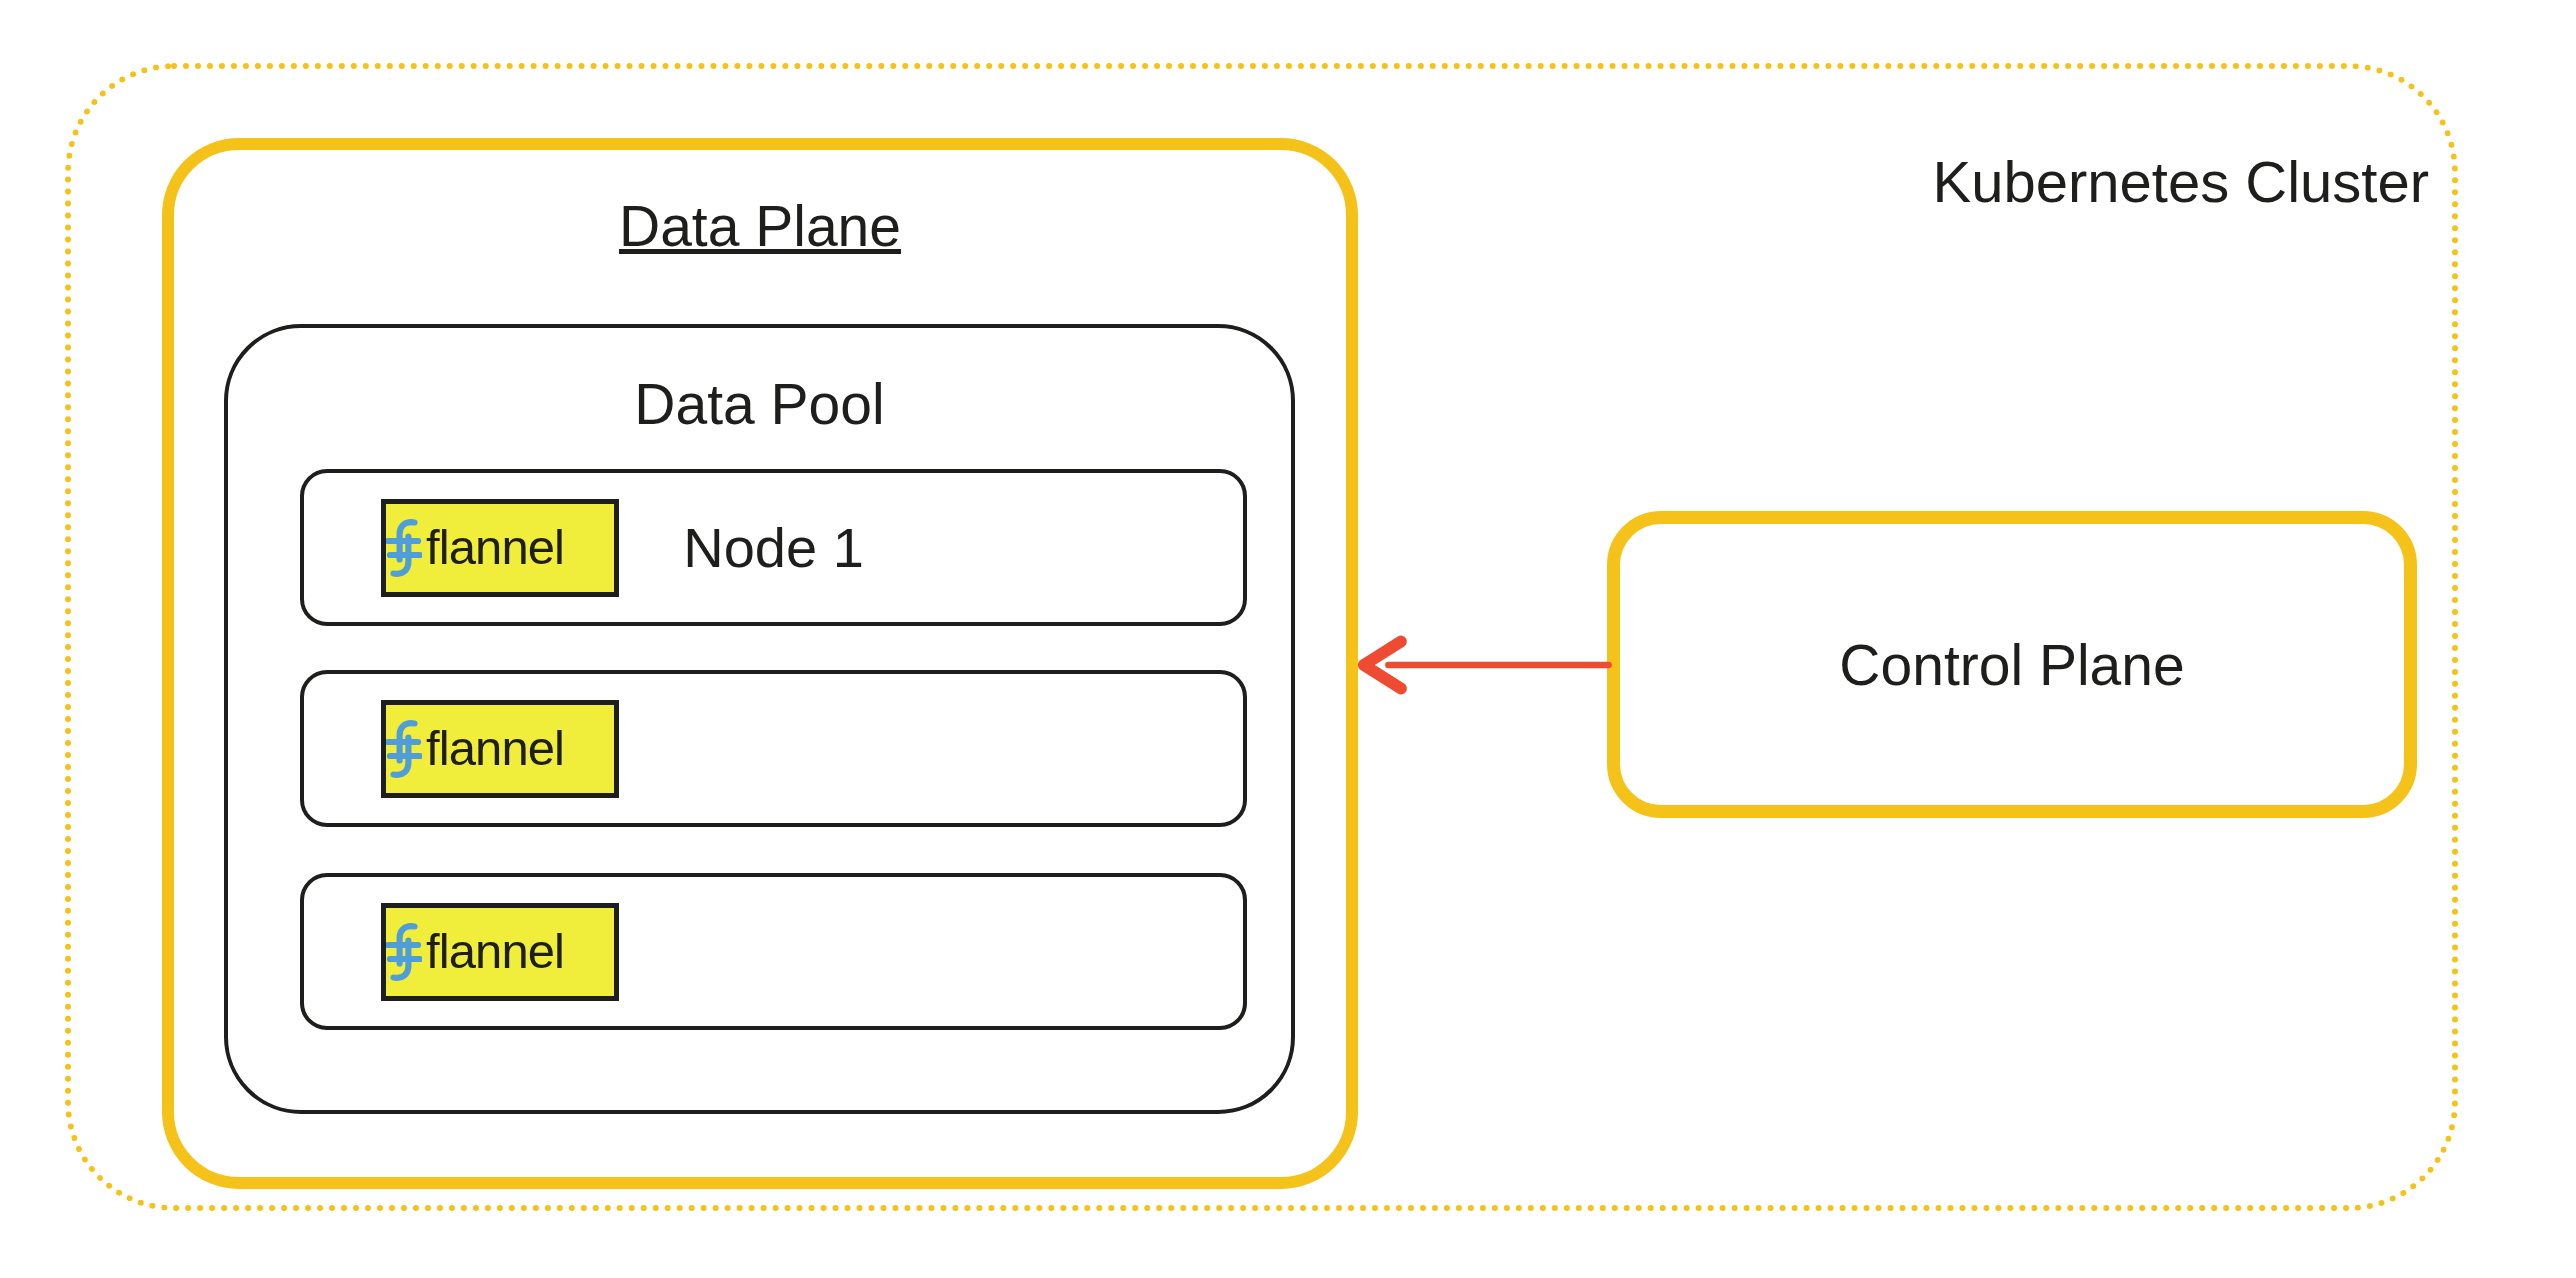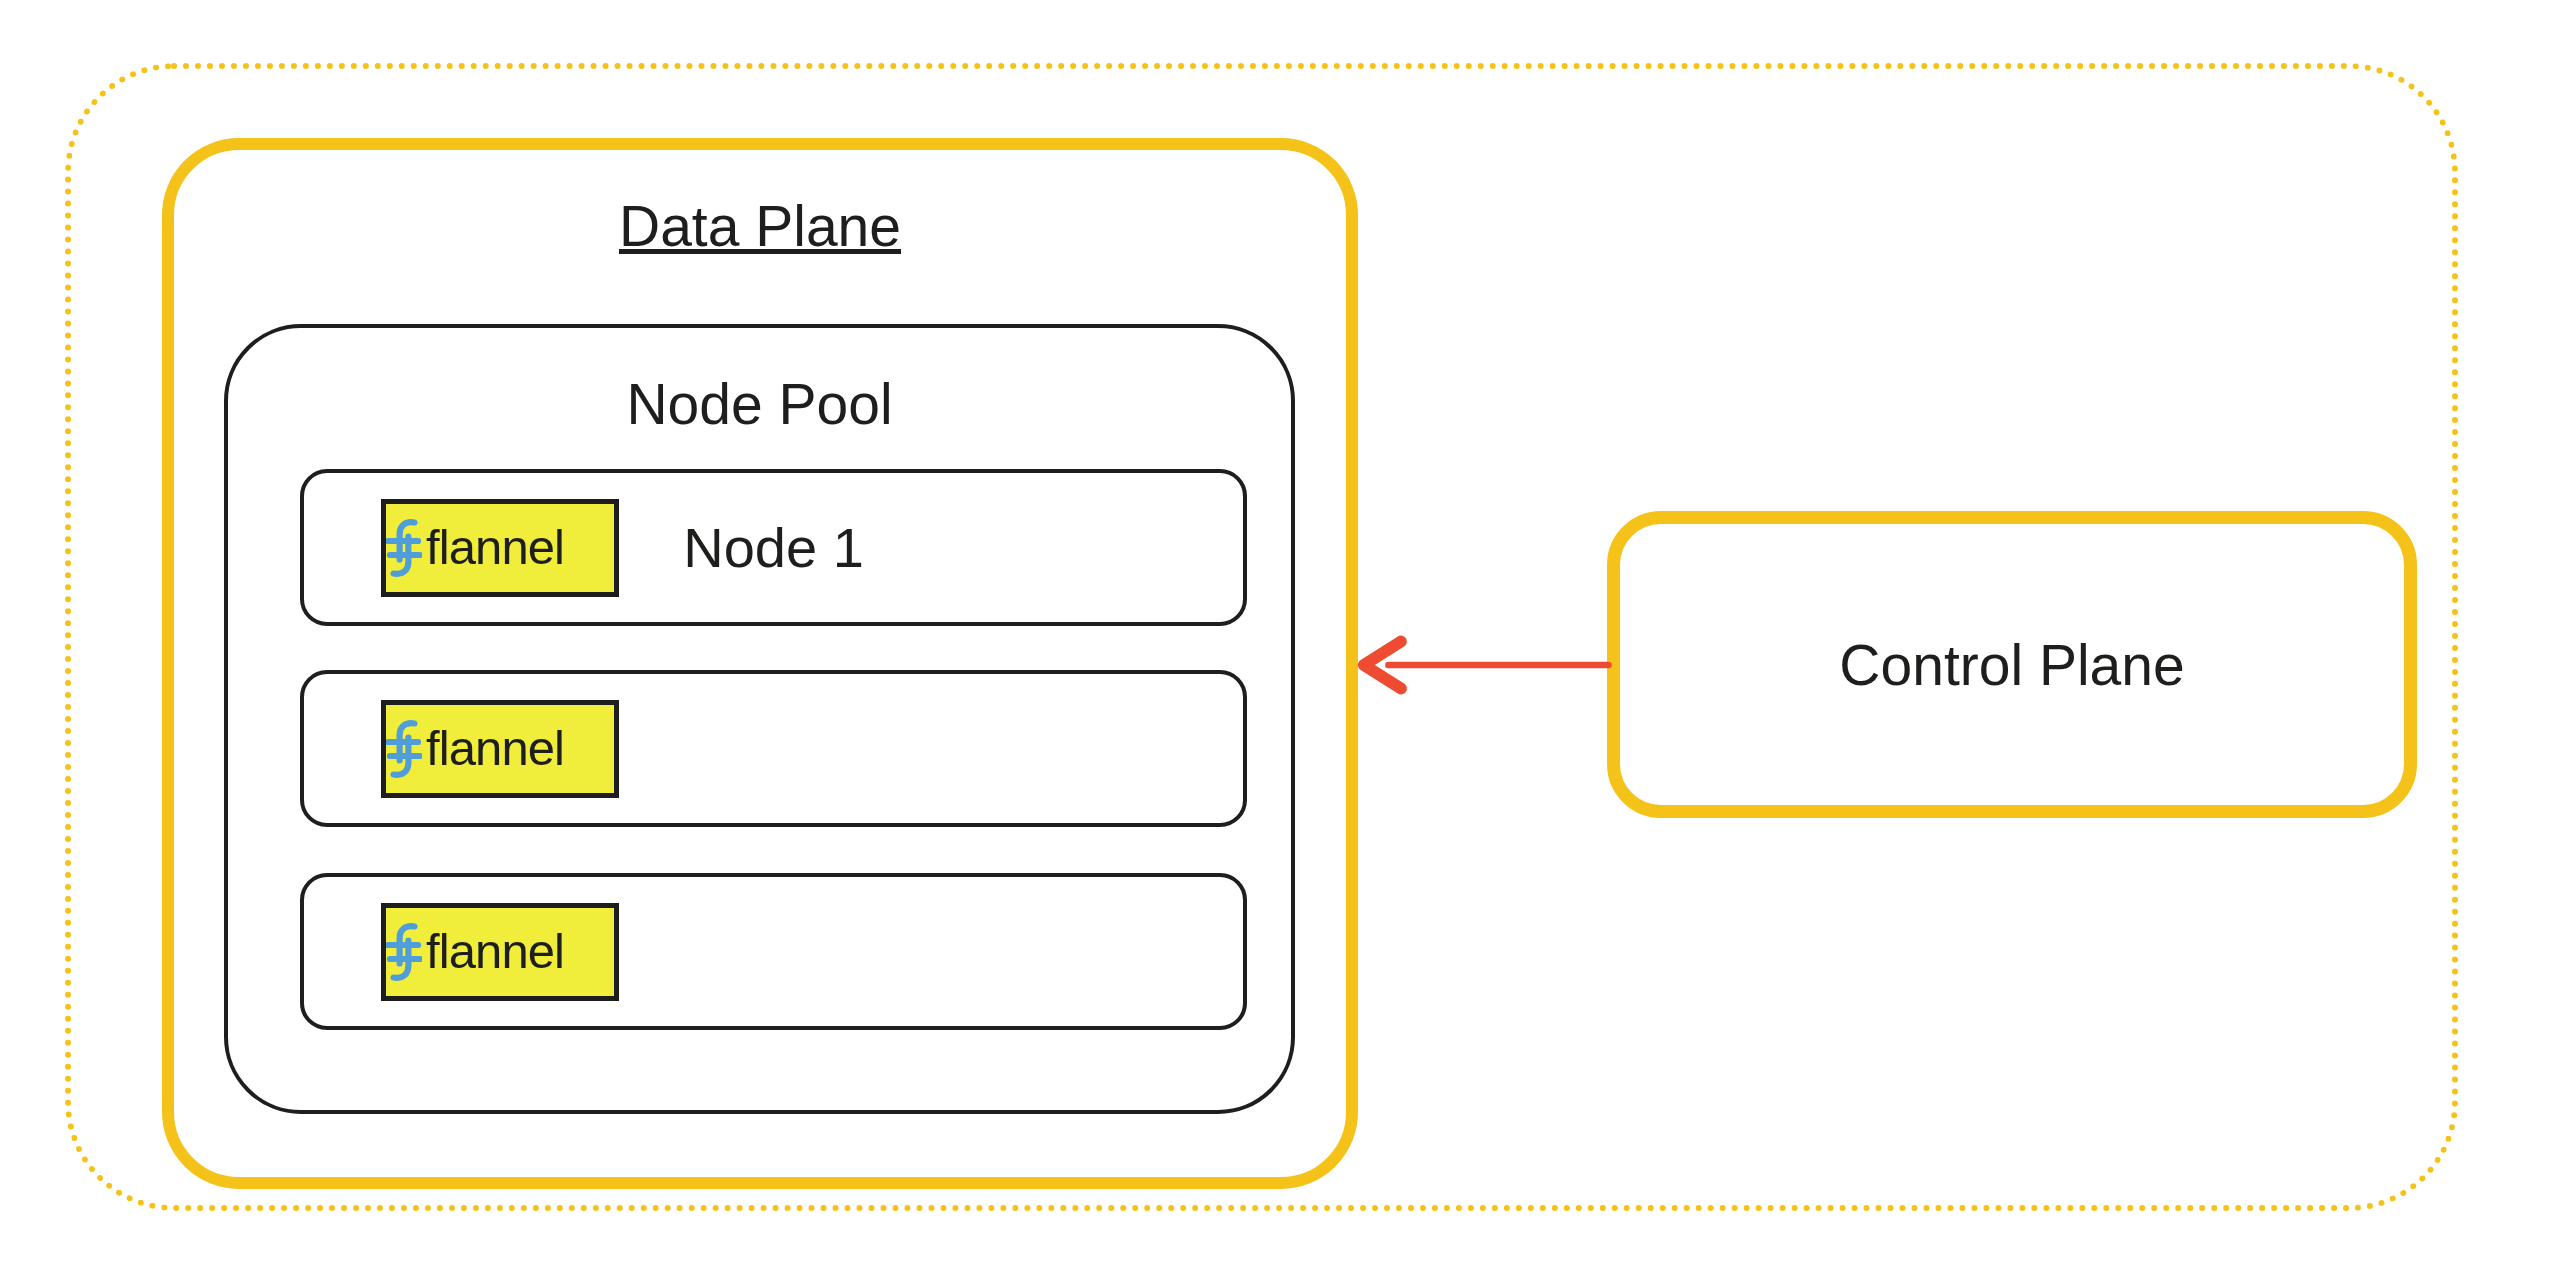--- a/index.html
+++ b/index.html
@@ -94,26 +94,27 @@
 
   
   .arrow-svg{position:absolute;left:1352px;top:633px;width:263px;height:64px;}
 </style>
 </head>
 <body>
 
 <div class="canvas">
 
   <div class="cluster-boundary"></div>
+  <div class="cluster-label">Kubernetes Cluster</div>
 
   <div class="data-plane"></div>
   <div class="data-plane-title">Data Plane</div>
 
   <div class="node-pool"></div>
-  <div class="node-pool-title">Node Pool</div>
+  <div class="node-pool-title">Data Pool</div>
 
   <div class="node node-1">
     <div class="flannel-badge">
       <svg class="flannel-logo" viewBox="0 0 40 66" fill="none" stroke="#4F9DD9" stroke-width="7" stroke-linecap="round">
         <path d="M 32 4 C 20 2 15 9 15 17 L 15 46"></path>
         <path d="M 8 62 C 20 64 25 57 25 49 L 25 20"></path>
         <path d="M 2 25 H 36"></path>
         <path d="M 4 41 H 38"></path>
       </svg>
       <span class="flannel-wordmark">flannel</span>

